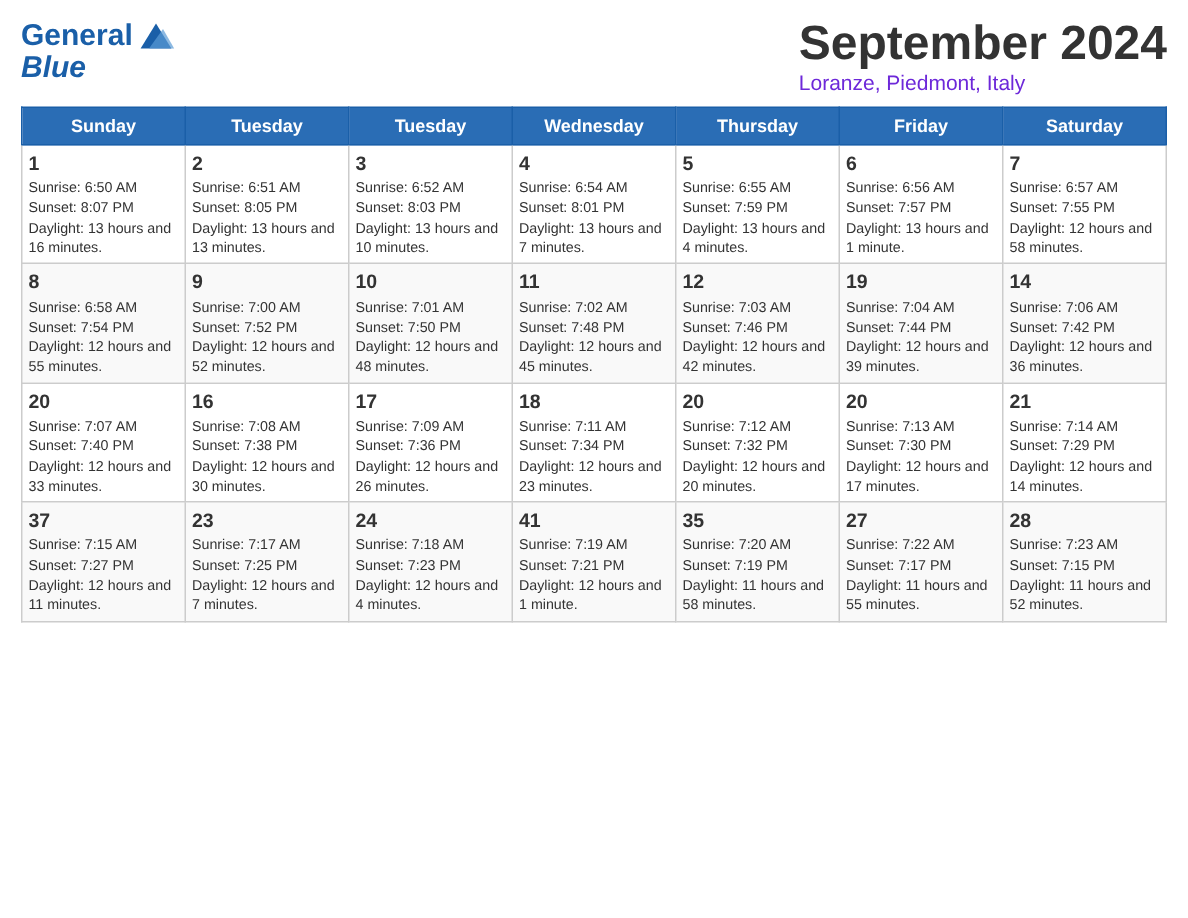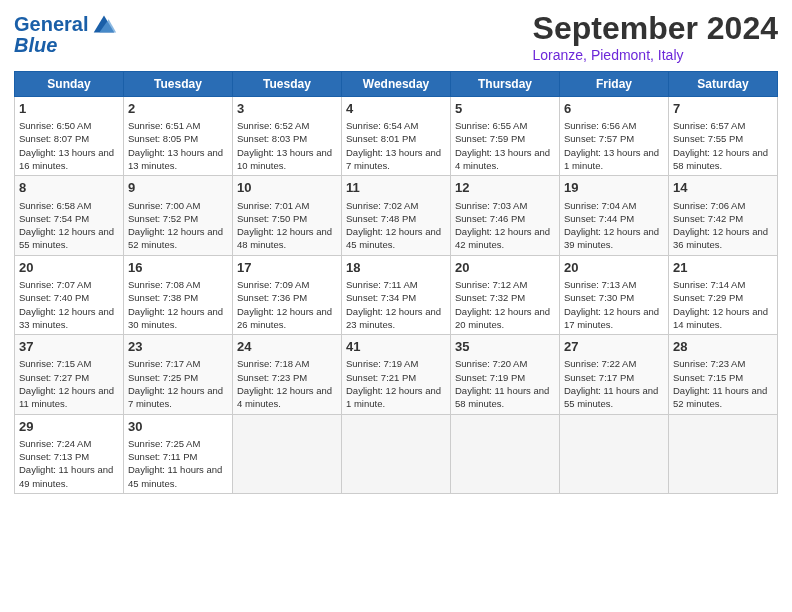--- a/index.html
+++ b/index.html
@@ -159,24 +159,15 @@
         </tr>
         <tr>
           <td><span class="day-num">37</span>Sunrise: 7:15 AM<br>Sunset: 7:27 PM<br>Daylight: 12 hours and 11 minutes.</td>
           <td><span class="day-num">23</span>Sunrise: 7:17 AM<br>Sunset: 7:25 PM<br>Daylight: 12 hours and 7 minutes.</td>
           <td><span class="day-num">24</span>Sunrise: 7:18 AM<br>Sunset: 7:23 PM<br>Daylight: 12 hours and 4 minutes.</td>
           <td><span class="day-num">41</span>Sunrise: 7:19 AM<br>Sunset: 7:21 PM<br>Daylight: 12 hours and 1 minute.</td>
           <td><span class="day-num">35</span>Sunrise: 7:20 AM<br>Sunset: 7:19 PM<br>Daylight: 11 hours and 58 minutes.</td>
           <td><span class="day-num">27</span>Sunrise: 7:22 AM<br>Sunset: 7:17 PM<br>Daylight: 11 hours and 55 minutes.</td>
           <td><span class="day-num">28</span>Sunrise: 7:23 AM<br>Sunset: 7:15 PM<br>Daylight: 11 hours and 52 minutes.</td>
         </tr>
-        <tr>
-          <td><span class="day-num">29</span>Sunrise: 7:24 AM<br>Sunset: 7:13 PM<br>Daylight: 11 hours and 49 minutes.</td>
-          <td><span class="day-num">30</span>Sunrise: 7:25 AM<br>Sunset: 7:11 PM<br>Daylight: 11 hours and 45 minutes.</td>
-          <td class="empty"></td>
-          <td class="empty"></td>
-          <td class="empty"></td>
-          <td class="empty"></td>
-          <td class="empty"></td>
-        </tr>
       </tbody>
   </table>
 </div>
 
 </body></html>

